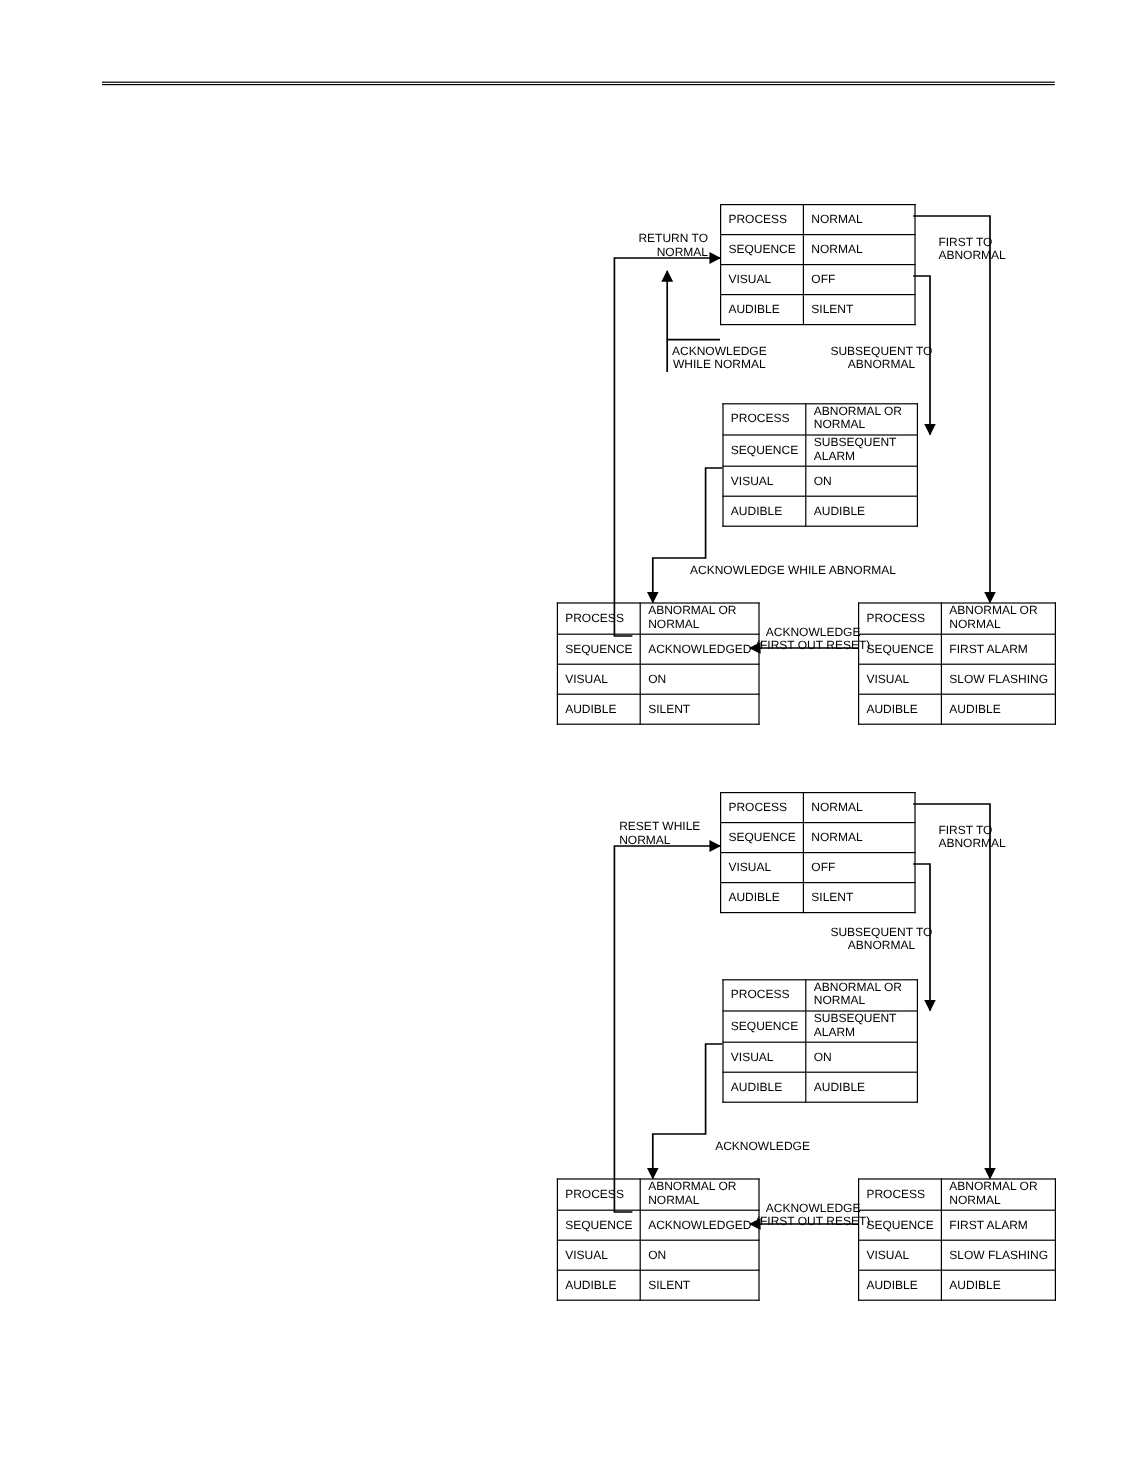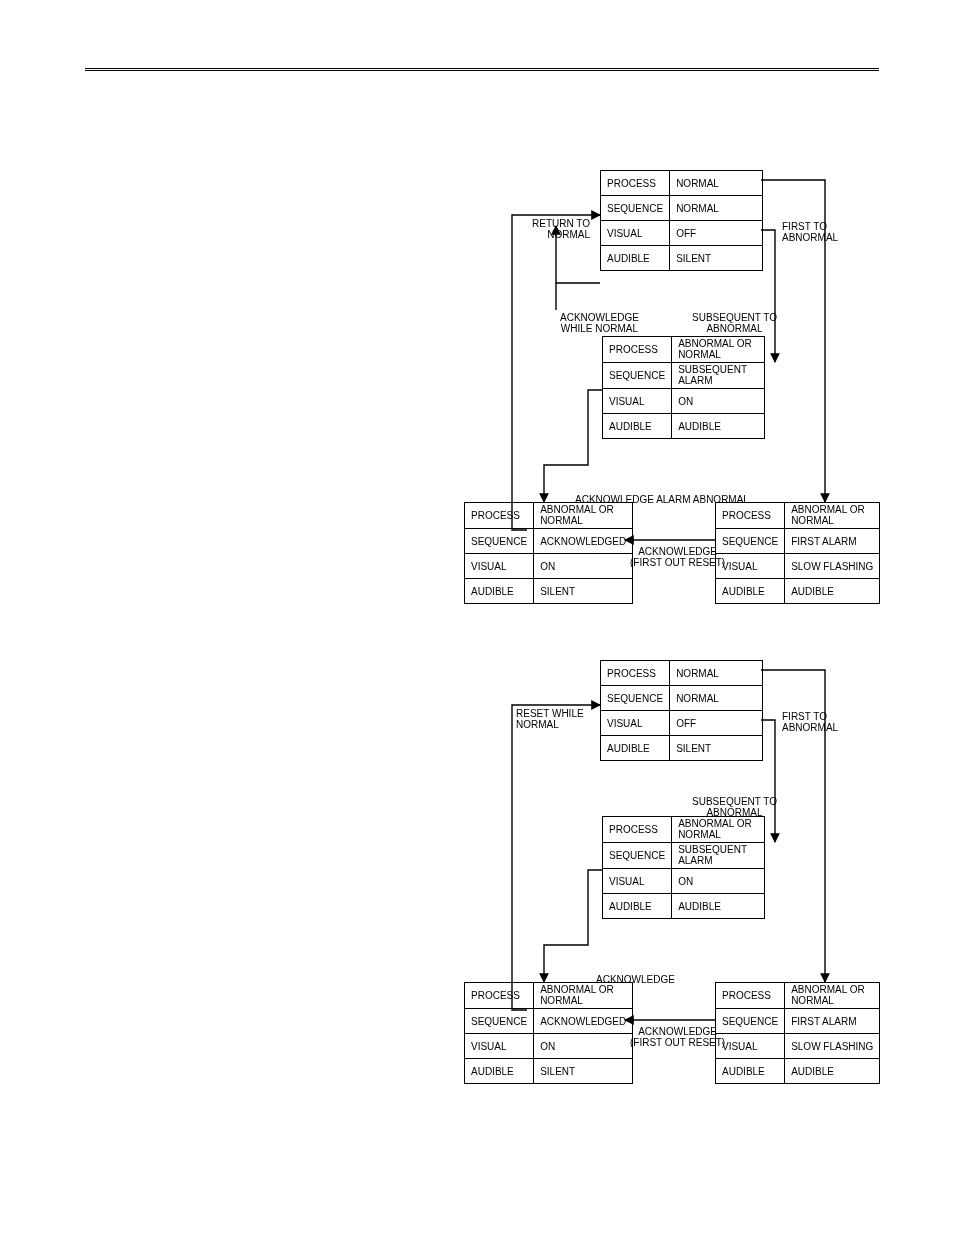--- a/index.html
+++ b/index.html
@@ -41,21 +41,20 @@
     width: 56px;
   }
   .state-table .val {
     width: 80px;
   }
   .floating-label {
     position: absolute;
     font-size: 10px;
     text-align: center;
     line-height: 1.1;
-    margin-top: 24px;
   }
   svg.arrows {
     position: absolute;
     left: 0;
     top: 0;
     pointer-events: none;
   }
 </style>
 </head>
 <body>
@@ -125,21 +124,21 @@
           <td class="lbl">VISUAL</td>
           <td class="val">ON</td>
         </tr>
     <tr>
           <td class="lbl">AUDIBLE</td>
           <td class="val">AUDIBLE</td>
         </tr>
   </tbody>
     </table>
 
-  <div class="floating-label" style="left:575px; top:300px;">ACKNOWLEDGE ALARM ABNORMAL</div>
+  <div class="floating-label" style="left:575px; top:300px;">ACKNOWLEDGE WHILE ABNORMAL</div>
 
   <table class="state-table" style="left:464px; top:332px;">
     <tbody>
         <tr>
           <td class="lbl">PROCESS</td>
           <td class="val" style="white-space:normal; line-height:1.05;">ABNORMAL OR<br>NORMAL</td>
         </tr>
     <tr>
           <td class="lbl">SEQUENCE</td>
           <td class="val">ACKNOWLEDGED</td>

